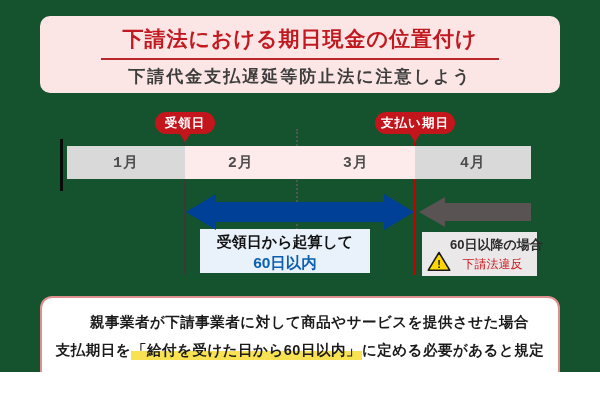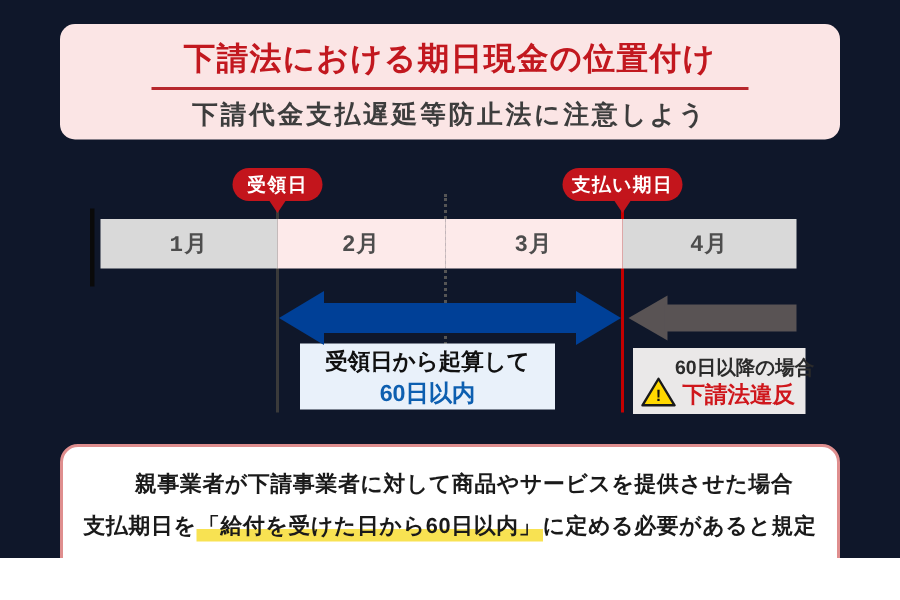--- a/index.html
+++ b/index.html
@@ -1,17 +1,17 @@
 <!DOCTYPE html>
 <html><head>
 <meta charset="utf-8">
 <style>
   html,body{margin:0;padding:0;background:#fff;}
   .canvas{
-    position:relative;width:600px;height:372px;background:#0f172a;overflow:hidden;
+    position:relative;width:600px;height:372px;background:#14532d;overflow:hidden;
     font-family:"Liberation Sans","DejaVu Sans",sans-serif;
   }
   
   .header-card{
     position:absolute;left:40px;top:16px;width:520px;height:77px;
     background:#fbe5e5;border-radius:10px;text-align:center;
   }
   .header-title{
     display:table;margin:9px auto 0;padding:0 22px 5px;
     font-size:21px;font-weight:bold;color:#c2181f;letter-spacing:1px;
@@ -67,21 +67,21 @@
     text-align:center;z-index:2;line-height:21px;
   }
   .note-line1{font-size:15px;font-weight:bold;color:#111;margin-top:2px;}
   .note-line2{font-size:15.5px;font-weight:bold;color:#0d5fb0;}
 
   .warning-box{position:absolute;left:422px;top:232px;width:115px;height:44px;background:#eae8e8;z-index:2;}
   .warning-case{position:absolute;left:28px;right:3px;top:4px;text-align:center;
     font-size:13px;color:#2b2b2b;font-weight:bold;white-space:nowrap;}
   .warning-icon{position:absolute;left:5px;bottom:4px;}
   .warning-label{position:absolute;left:28px;right:2px;bottom:3px;text-align:center;
-    font-size:15px;font-weight:bold;color:#cf171c;white-space:nowrap;}
+    font-size:12px;font-weight:normal;color:#cf171c;white-space:nowrap;}
   
   .footer-card{
     position:absolute;left:40px;top:296px;width:516px;height:84px;background:#fff;
     border:2px solid #df8e8e;border-radius:12px;text-align:center;
   }
   .footer-line{font-size:14.5px;font-weight:bold;color:#1a1a1a;letter-spacing:0.5px;white-space:nowrap;}
   .footer-line1{margin-top:15px;margin-left:19px;}
   .footer-line2{margin-top:9px;}
   .hl{background:linear-gradient(to bottom,transparent 52%,#f8e252 52%);padding:0 1px 2px;}
 </style>

